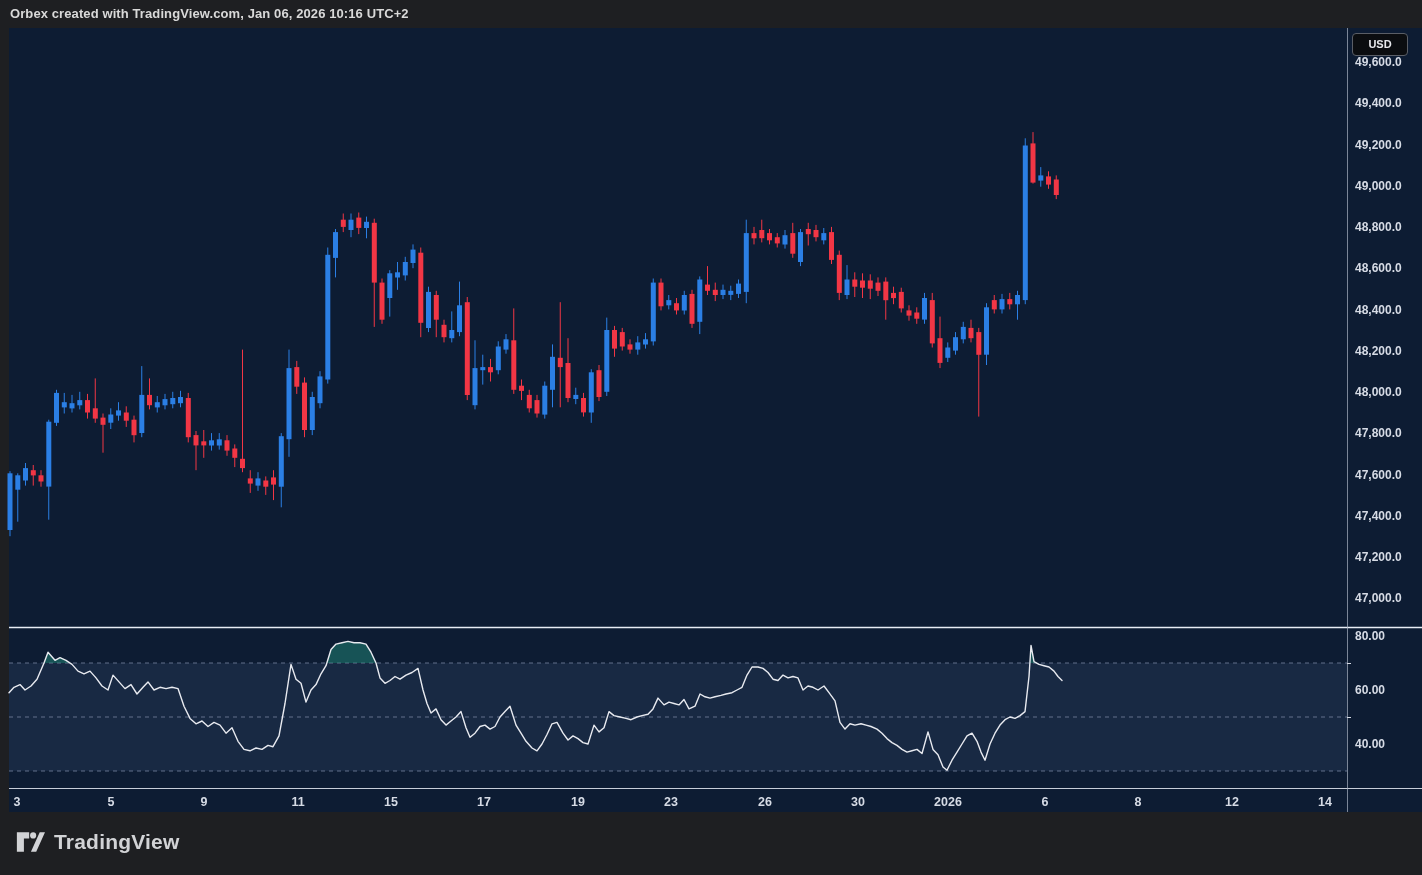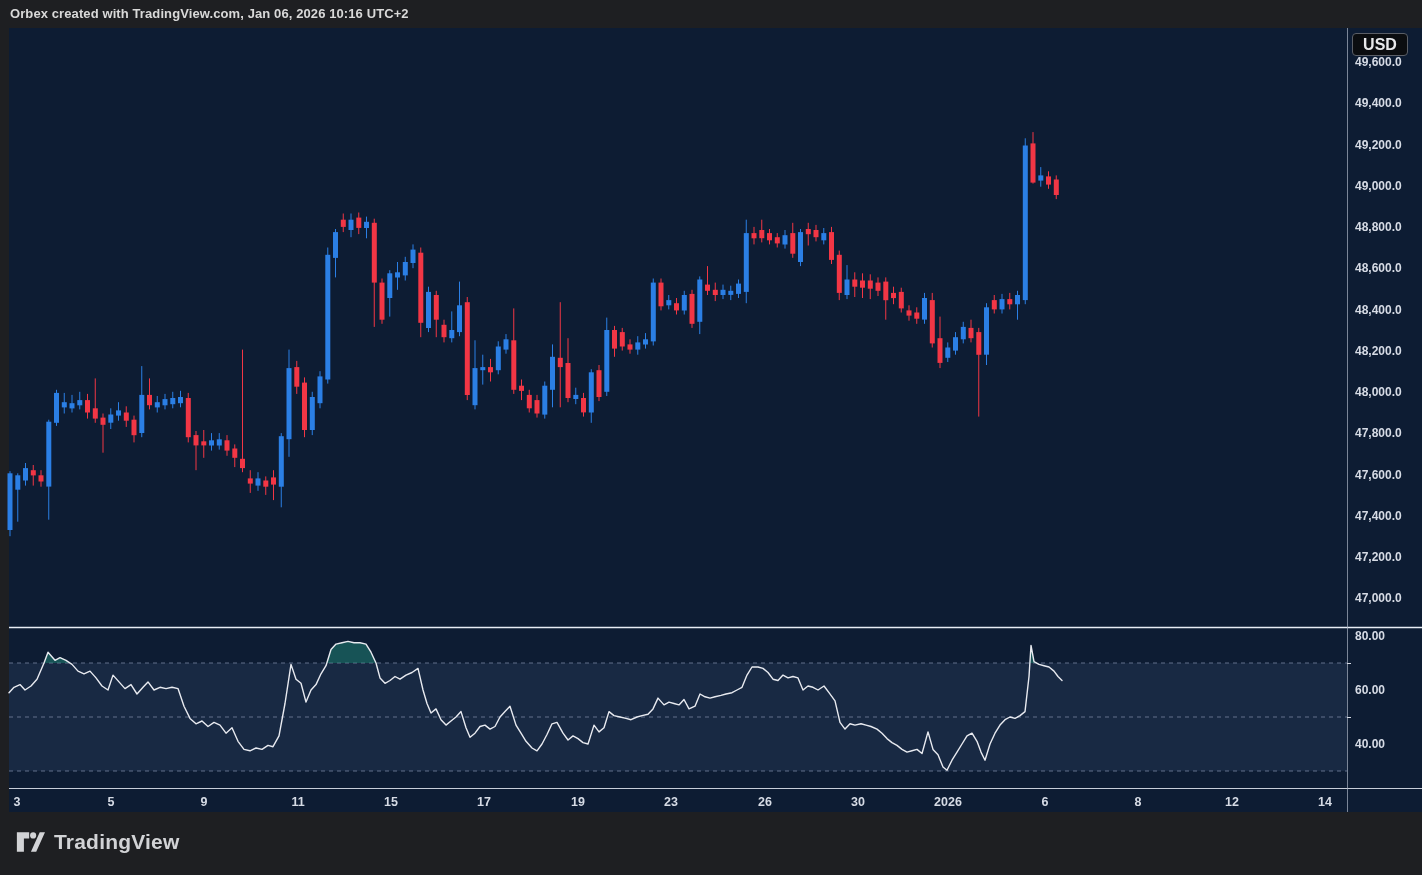--- a/index.html
+++ b/index.html
@@ -3,21 +3,21 @@
 <meta charset="utf-8">
 <style>
   html,body{margin:0;padding:0;background:#1e1f22;}
   body{width:1422px;height:875px;position:relative;overflow:hidden;
        font-family:"Liberation Sans",sans-serif;}
   .attribution{position:absolute;left:10px;top:6px;font-size:13px;font-weight:bold;
        color:#d9d9d9;letter-spacing:.1px;}
   #chart-canvas{position:absolute;left:0;top:0;}
   .usd-btn{position:absolute;left:1352px;top:33px;width:54px;height:21px;
        background:#0b0d10;border:1px solid #5a5e66;border-radius:4px;
-       color:#e8e9ec;font-size:16px;font-weight:600;text-align:center;
+       color:#e8e9ec;font-size:11px;font-weight:600;text-align:center;
        line-height:21px;cursor:pointer;}
   .tv-logo{position:absolute;left:16px;top:830px;display:flex;align-items:center;
        gap:9px;color:#d2d3d6;cursor:pointer;justify-content:center;}
   .tv-logo .mark{display:block;}
   .tv-logo .word{font-size:21px;font-weight:bold;letter-spacing:.2px;}
 </style>
 </head>
 <body>
 
 <svg id="chart-canvas" width="1422" height="875" viewBox="0 0 1422 875">

